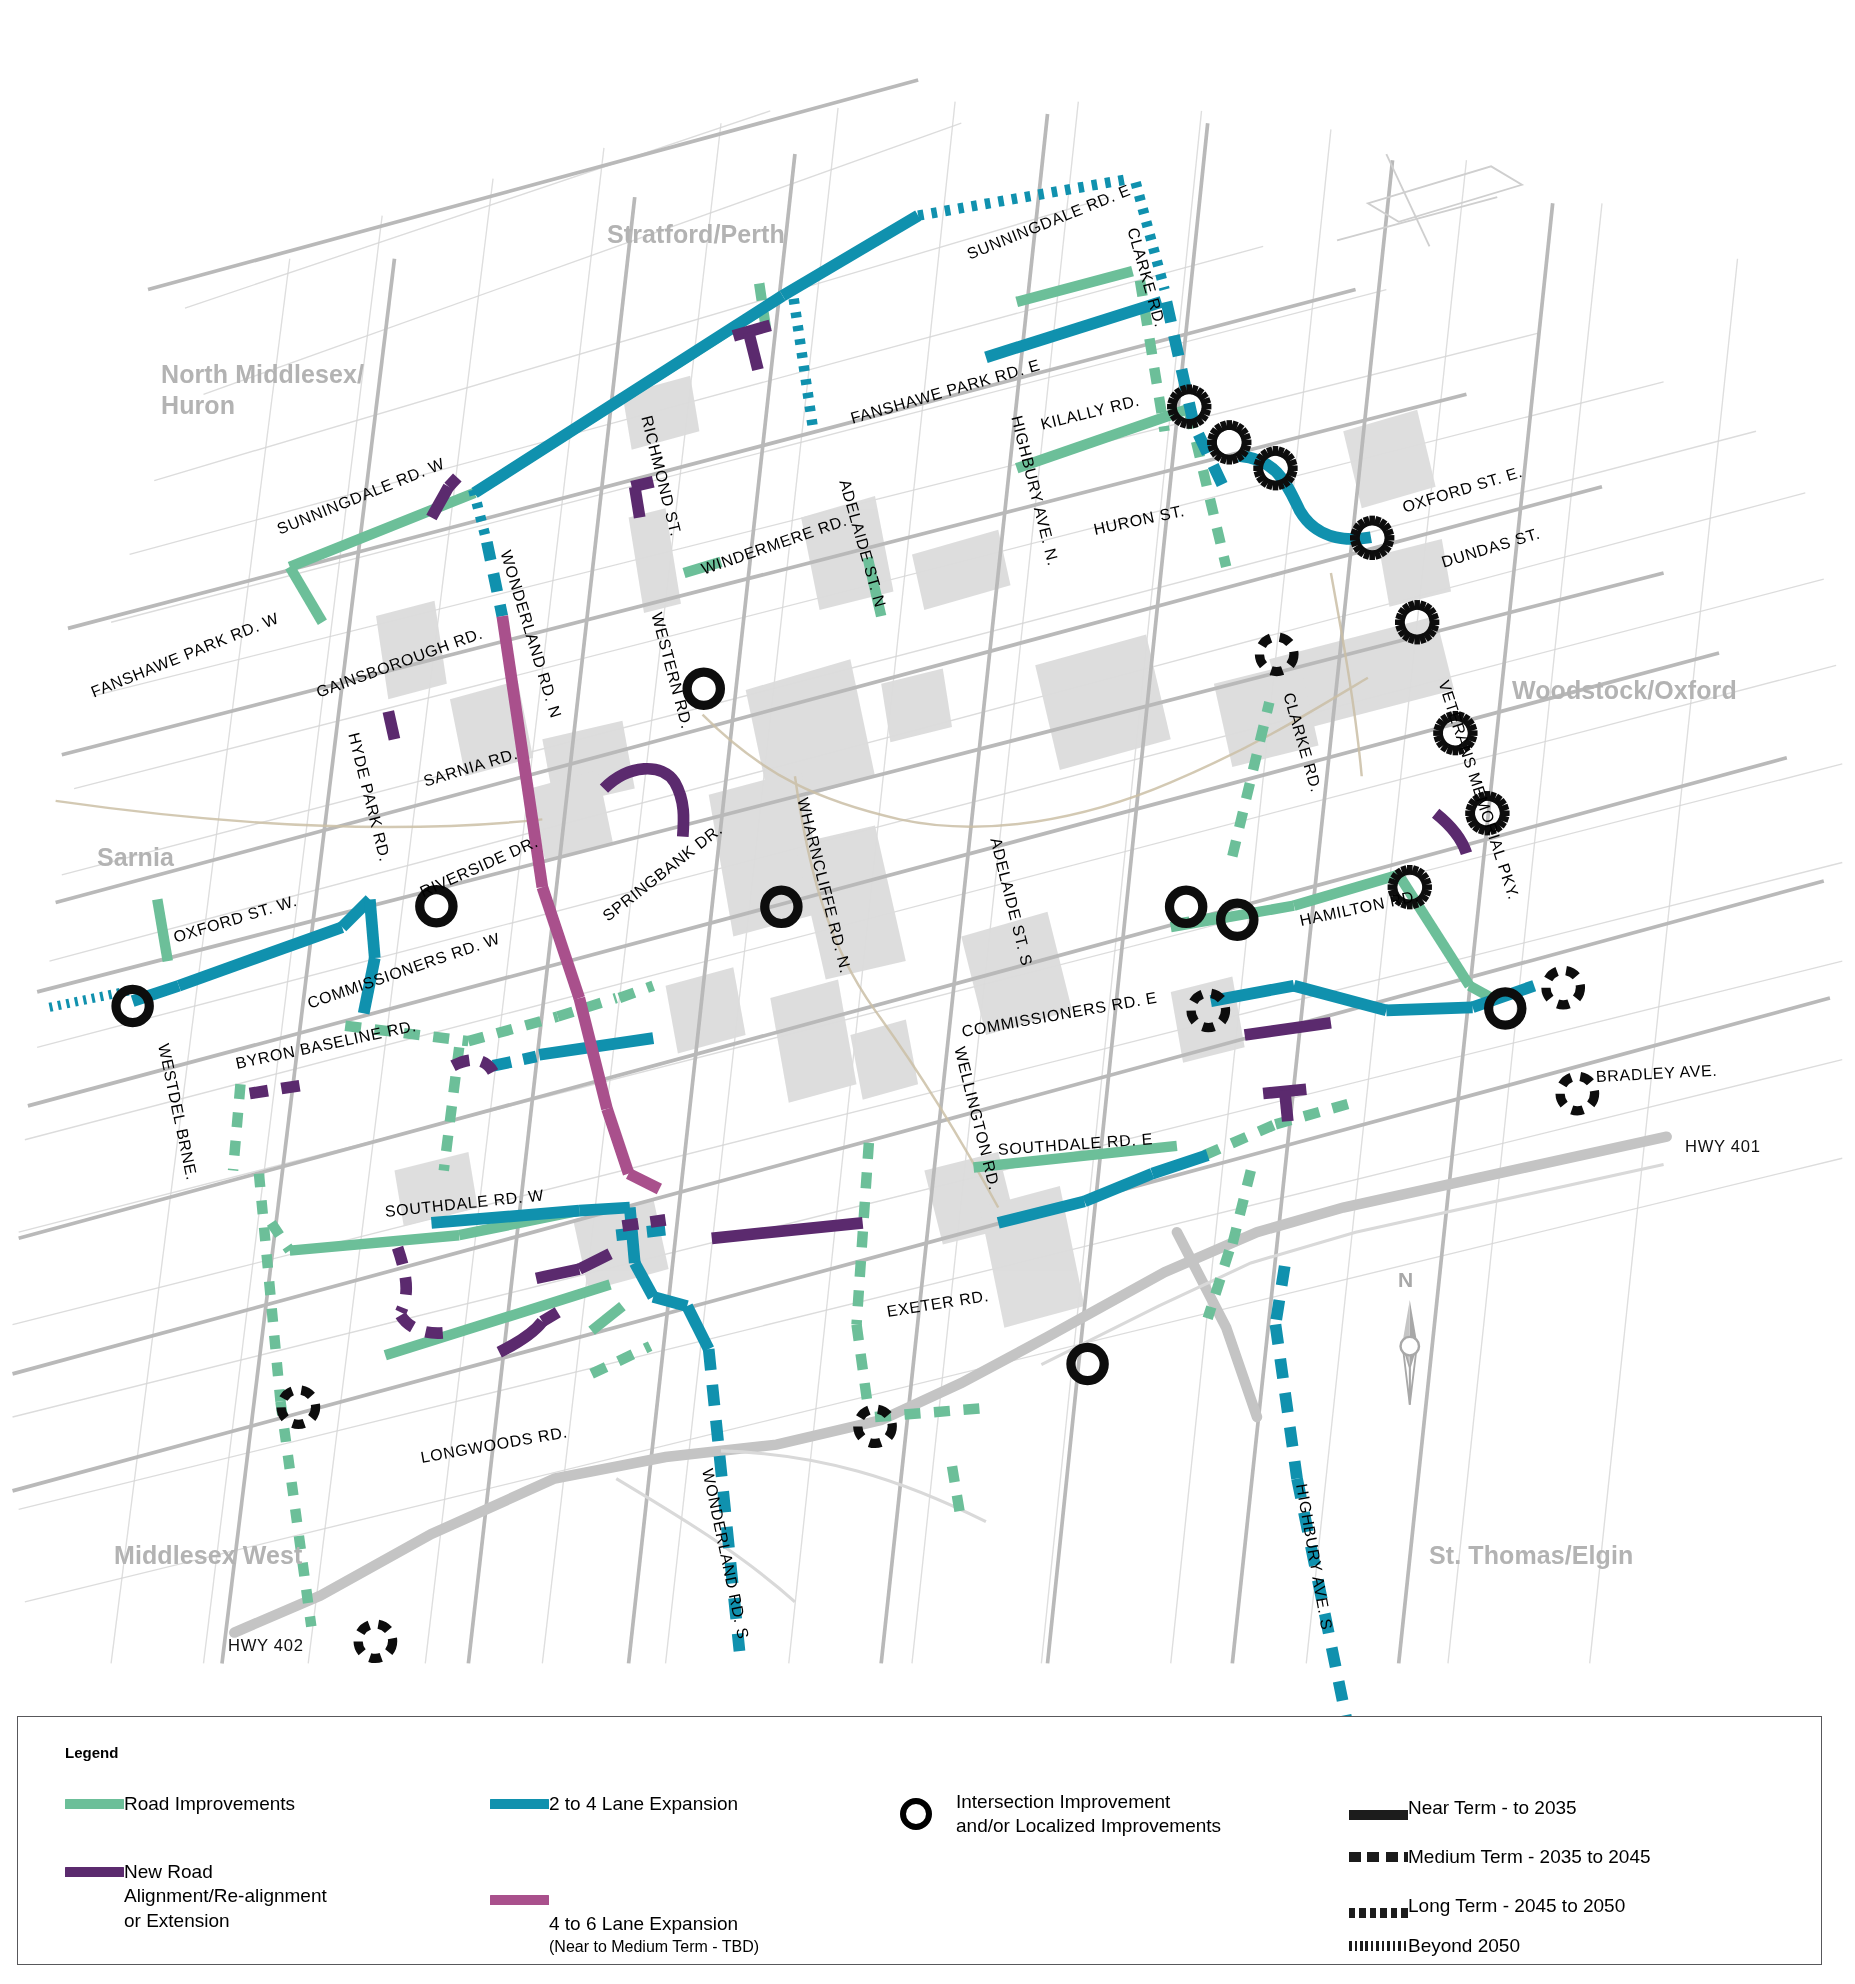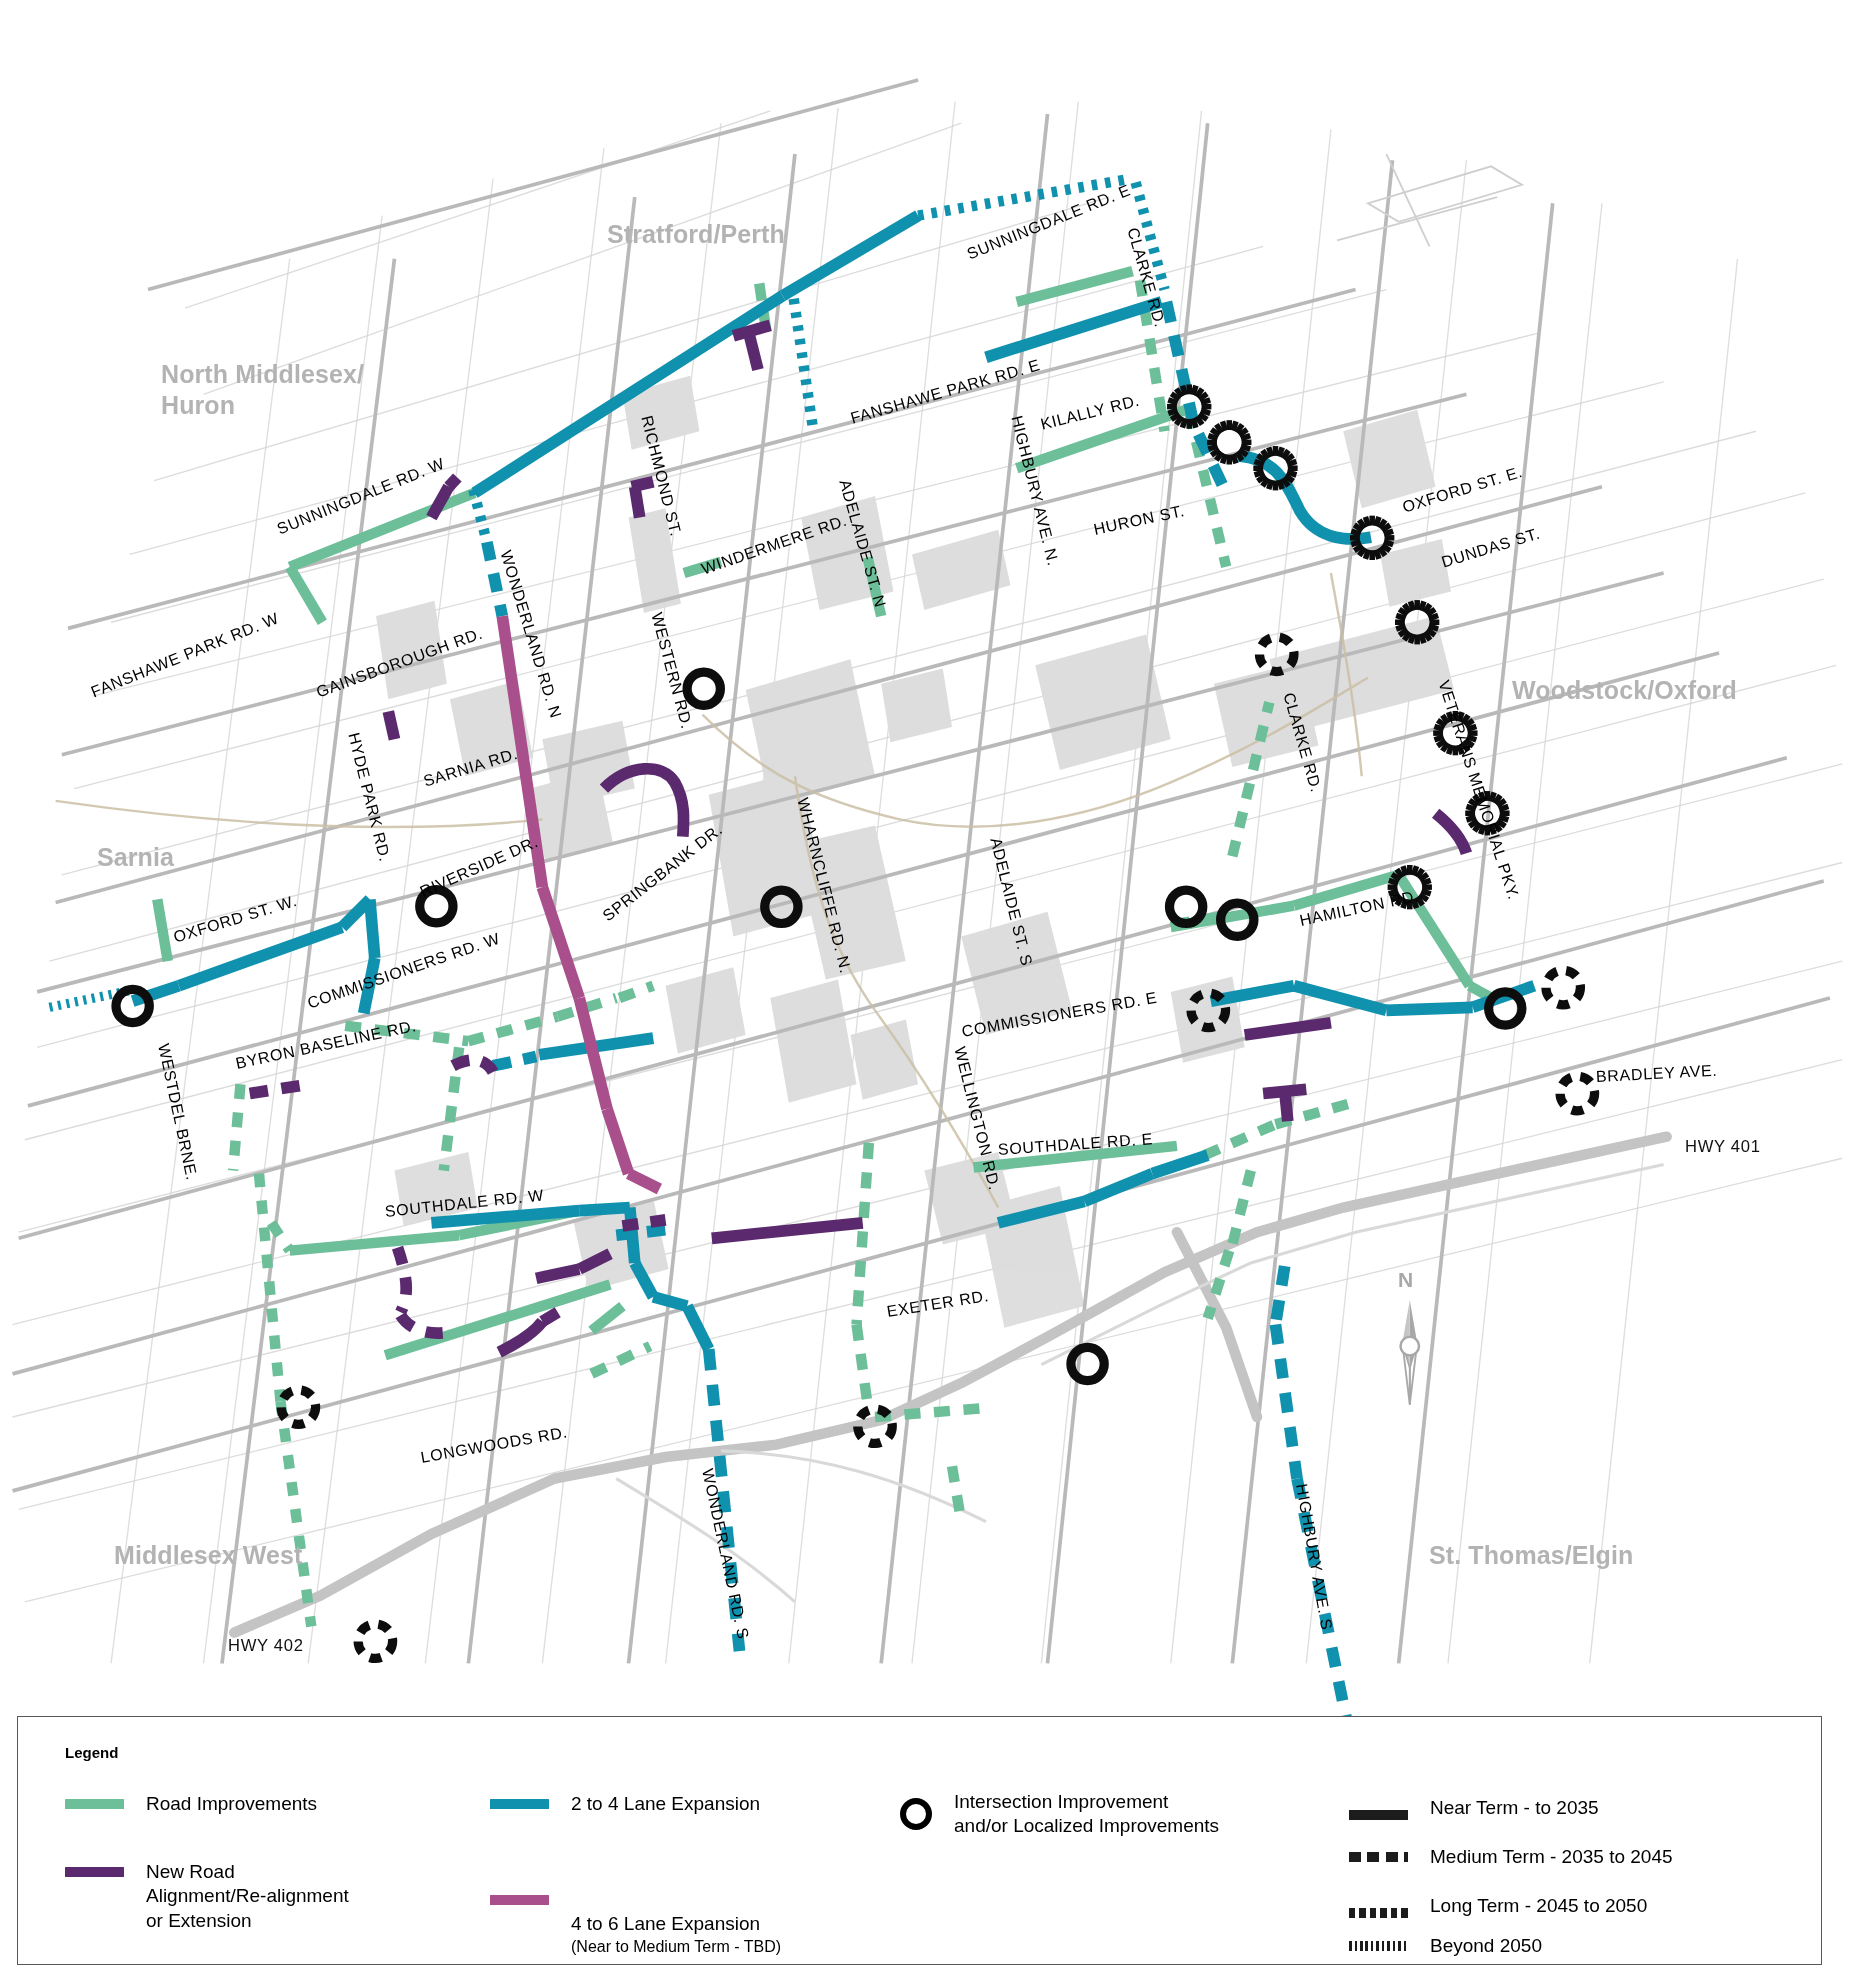--- a/index.html
+++ b/index.html
@@ -13,21 +13,21 @@
               letter-spacing:0.7px;white-space:nowrap;transform-origin:left center;}
   .hwy-label{position:absolute;color:#111;font-size:16.6px;font-weight:500;
              letter-spacing:0.7px;white-space:nowrap;}
   
   #legend{position:absolute;left:17px;top:1716px;width:1805px;height:249px;
           background:#fff;border:1.8px solid #58585b;box-sizing:border-box;}
   #legend-title{position:absolute;left:47px;top:27px;font-size:15px;font-weight:bold;color:#000;}
   .lg-item{position:absolute;display:flex;align-items:center;}
   .lg-sw{flex:0 0 auto;}
   .lg-sw.bar{width:59px;height:10px;border-radius:0.6px;}
-  .lg-txt{margin-left:22px;font-size:19px;color:#000;line-height:1.28;font-weight:500;white-space:pre-line;}
+  .lg-txt{font-size:19px;color:#000;line-height:1.28;font-weight:500;white-space:pre-line;}
   .lg-txt small{font-size:16px;display:block;}
   .ring{width:32px;height:32px;border:6.8px solid #000;border-radius:50%;box-sizing:border-box;}
   .growth-sw{width:26px;height:48px;background:#dcdcdc;}
   .dashbar{width:59px;height:10.5px;}
 </style>
 </head>
 <body>
 
 <div id="map-root">
 
@@ -566,21 +566,21 @@
       <span class="lg-txt">2 to 4 Lane Expansion</span>
     </div>
     <div class="lg-item" style="left:472px;top:171px;width:357px;">
       <span class="lg-sw bar" style="background:#a9508c;align-self:flex-start;margin-top:7.4px;"></span>
       <span class="lg-txt">
         <span>4 to 6 Lane Expansion</span>
         <small>(Near to Medium Term - TBD)</small>
       </span>
     </div>
 
-    <div class="lg-item" style="left:882px;top:73px;width:431px;">
+    <div class="lg-item" style="left:882px;top:73px;width:431px;gap:24px;">
       <span class="ring"></span>
       <span class="lg-txt">Intersection Improvement
 and/or Localized Improvements</span>
     </div>
 
     <div class="lg-item" style="left:1331px;top:79px;width:431px;align-items:flex-end;">
       <span class="dashbar" style="background:#1c1c1c;"></span>
       <span class="lg-txt">Near Term - to 2035</span>
     </div>
     <div class="lg-item" style="left:1331px;top:128px;width:468px;">

